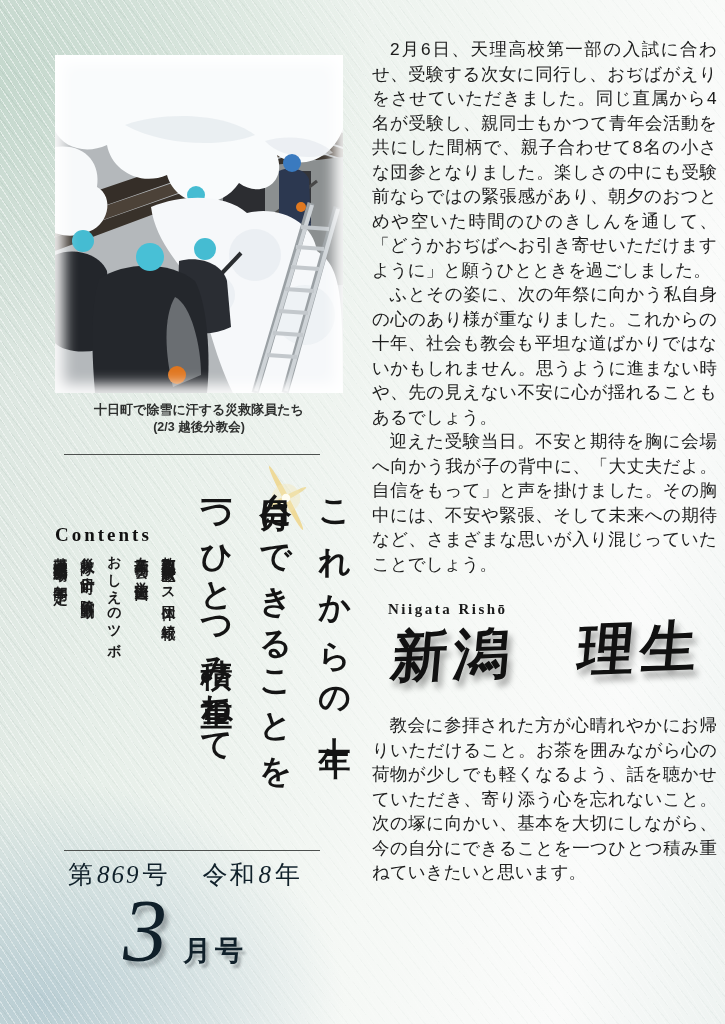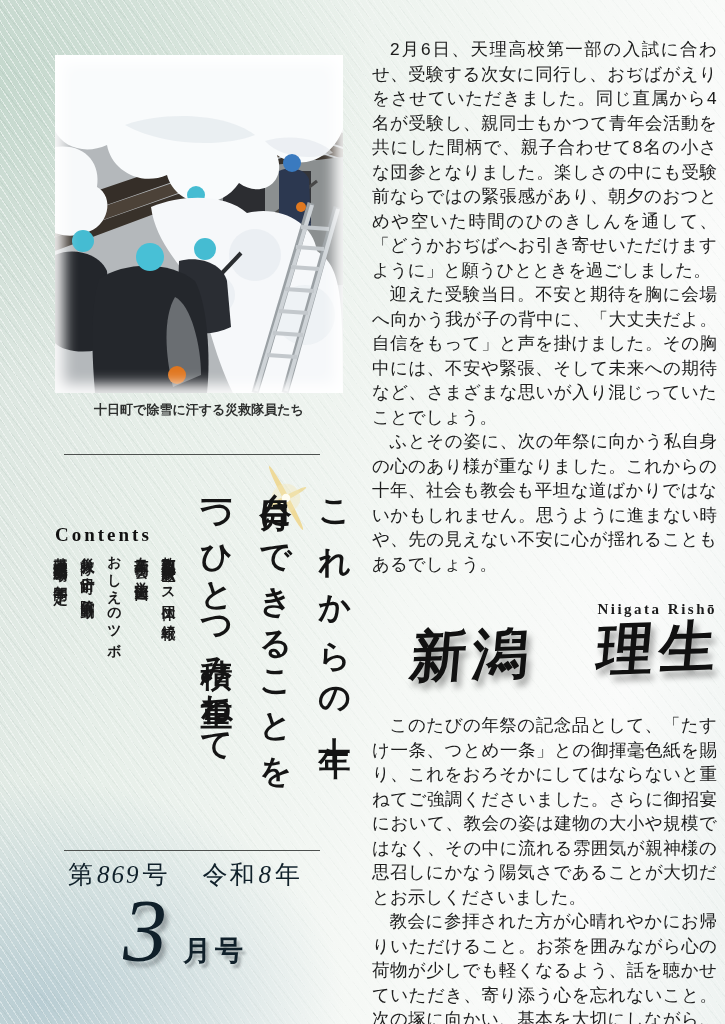--- a/index.html
+++ b/index.html
@@ -52,21 +52,21 @@
   .issue-line1 .num{font-style:italic;padding:0 2px;margin-top:40px;}
   .issue-line2{display:flex;align-items:baseline;justify-content:center;gap:16px;margin-top:-4px;}
   .month-num{font-size:88px;font-style:italic;font-weight:400;line-height:1;
     text-shadow:4px 5px 4px rgba(30,35,40,.35);}
   .month-suffix{font-size:28px;font-weight:600;letter-spacing:4px;
     text-shadow:3px 4px 3px rgba(30,35,40,.35);}
   
   .right-col{position:absolute;left:372px;top:38px;width:345px;}
   .right-col p{margin:0;font-size:17.5px;line-height:1.4;text-align:justify;
     text-indent:1em;color:#1d1d1d;font-family:Liberation Mono, monospace;}
-  .brand{margin:24px 0 18px 16px;text-align:right;}
+  .brand{margin:24px 0 18px 16px;}
   .brand-romaji{font-size:15px;font-weight:700;letter-spacing:2.5px;color:#1a1a1a;}
   .brand-name{font-size:56px;font-weight:700;letter-spacing:6px;color:#111;
     transform:skewX(-7deg) rotate(-2deg);transform-origin:left bottom;display:inline-block;
     text-shadow:4px 6px 6px rgba(0,0,0,.38);margin-top:2px;}
 </style>
 </head>
 <body>
 
 <div class="page">
   <div class="texture"></div>
@@ -127,20 +127,21 @@
       <circle cx="150" cy="194" r="11" fill="#45bcd2"></circle>
       <path d="M44,224 C70,206 116,206 140,226 C152,248 156,300 152,338 L40,338 C36,290 36,248 44,224 Z" fill="#24272c"></path>
       <path d="M120,242 C136,250 146,290 146,320 L118,332 C110,300 108,262 120,242 Z" fill="#6a6e72"></path>
       <circle cx="95" cy="202" r="14" fill="#48c0d6"></circle>
       <circle cx="122" cy="320" r="9" fill="#e0761f"></circle>
     </svg>
   </div>
 
   <div class="caption">
     <div class="cap1">十日町で除雪に汗する災救隊員たち</div>
+    <div class="cap2">(2/3 越後分教会)</div>
   </div>
 
   <div class="rule rule-top"></div>
 
   <svg class="sparkle" viewBox="0 0 80 80">
     <g transform="rotate(-28 40 40)">
       <ellipse cx="40" cy="40" rx="3" ry="38" fill="#eed58a" opacity=".85"></ellipse>
       <ellipse cx="40" cy="40" rx="24" ry="2.6" fill="#eed58a" opacity=".75"></ellipse>
     </g>
     <circle cx="40" cy="40" r="15" fill="#f5e7b5" opacity=".38"></circle>
@@ -171,25 +172,24 @@
       <span>令和</span><span class="num">8</span><span>年</span>
     </div>
     <div class="issue-line2">
       <span class="month-num">3</span>
       <span class="month-suffix">月号</span>
     </div>
   </div>
 
   <div class="right-col">
     <p>2月6日、天理高校第一部の入試に合わせ、受験する次女に同行し、おぢばがえりをさせていただきました。同じ直属から4名が受験し、親同士もかつて青年会活動を共にした間柄で、親子合わせて8名の小さな団参となりました。楽しさの中にも受験前ならではの緊張感があり、朝夕のおつとめや空いた時間のひのきしんを通して、「どうかおぢばへお引き寄せいただけますように」と願うひとときを過ごしました。</p>
+    <p>ふとその姿に、次の年祭に向かう私自身の心のあり様が重なりました。これからの十年、社会も教会も平坦な道ばかりではないかもしれません。思うように進まない時や、先の見えない不安に心が揺れることもあるでしょう。</p>
     <p>迎えた受験当日。不安と期待を胸に会場へ向かう我が子の背中に、「大丈夫だよ。自信をもって」と声を掛けました。その胸中には、不安や緊張、そして未来への期待など、さまざまな思いが入り混じっていたことでしょう。</p>
-    <p>ふとその姿に、次の年祭に向かう私自身の心のあり様が重なりました。これからの十年、社会も教会も平坦な道ばかりではないかもしれません。思うように進まない時や、先の見えない不安に心が揺れることもあるでしょう。</p>
 
     <div class="brand">
       <div class="brand-romaji">Niigata Rishō</div>
       <div class="brand-name">新潟　理生</div>
     </div>
 
-    <p>このたびの年祭の記念品として、「たすけ一条、つとめ一条」との御揮毫色紙を賜り、これをおろそかにしてはならないと重ねてご強調くださいました。さらに御招宴において、教会の姿は建物の大小や規模ではなく、その中に流れる雰囲気が親神様の思召しにかなう陽気さであることが大切だとお示しくださいました。</p>
     <p>教会に参拝された方が心晴れやかにお帰りいただけること。お茶を囲みながら心の荷物が少しでも軽くなるよう、話を聴かせていただき、寄り添う心を忘れないこと。次の塚に向かい、基本を大切にしながら、今の自分にできることを一つひとつ積み重ねていきたいと思います。</p>
 
   </div>
 </div>
 
 </body></html>

